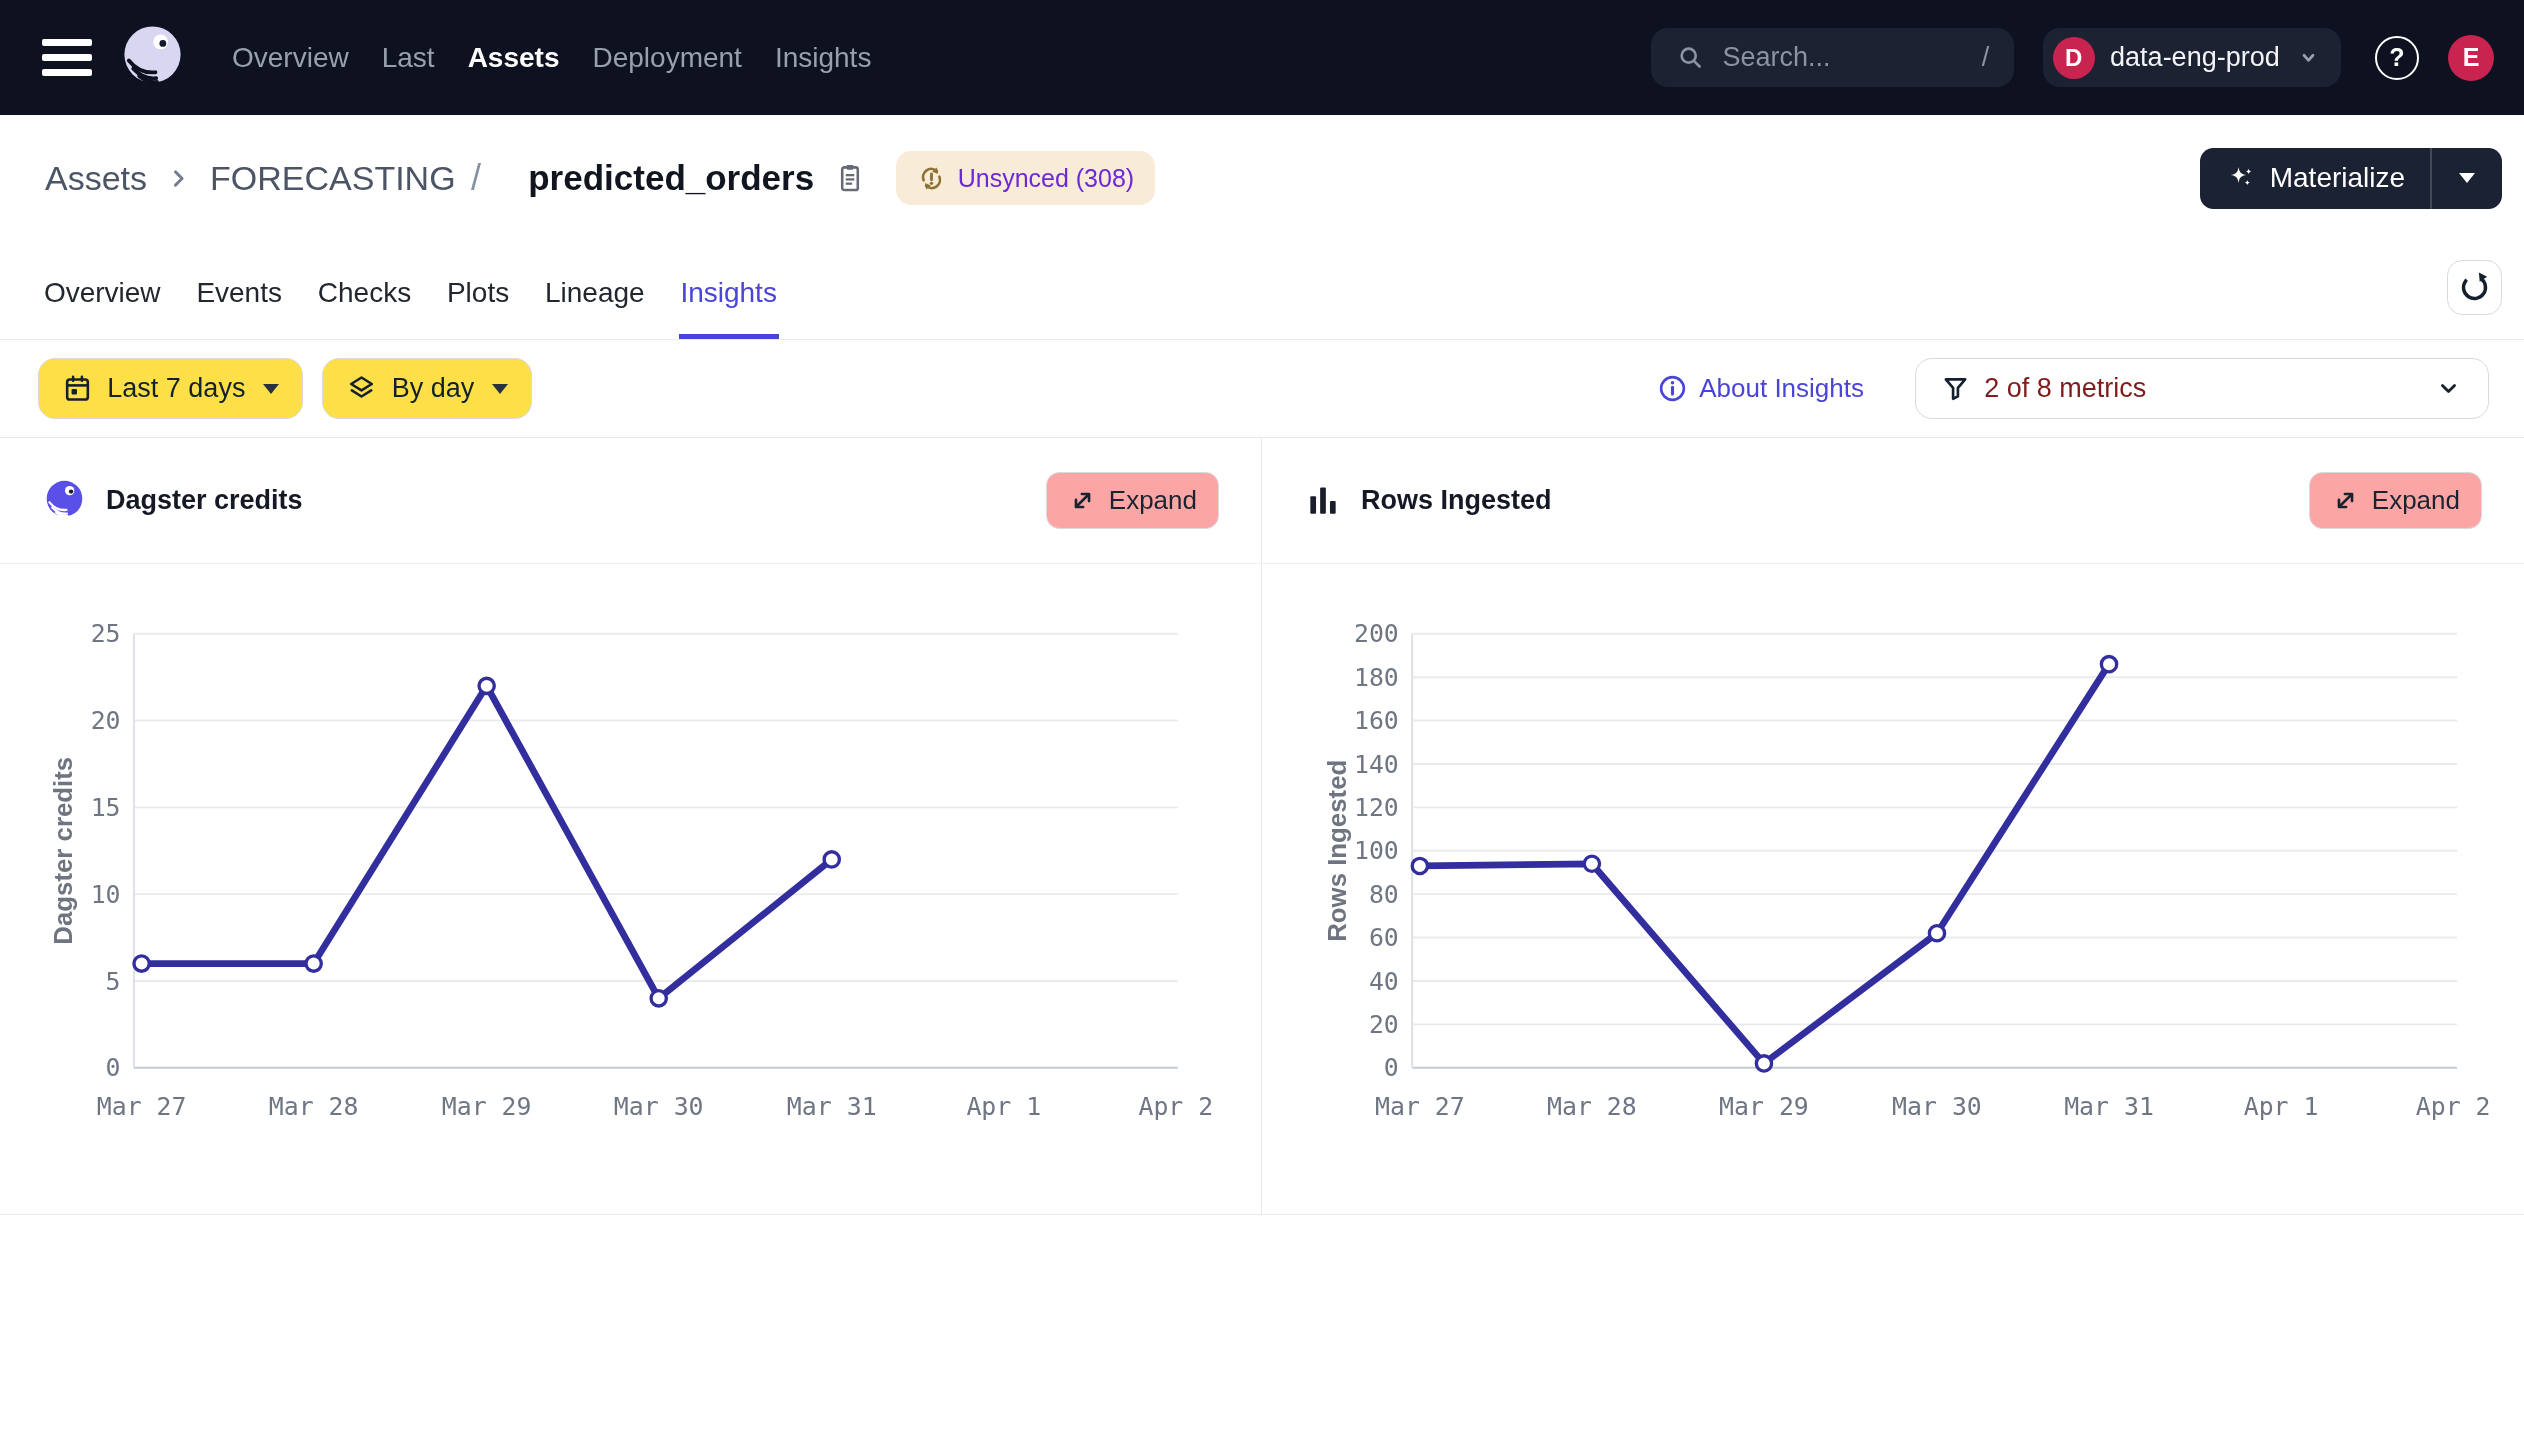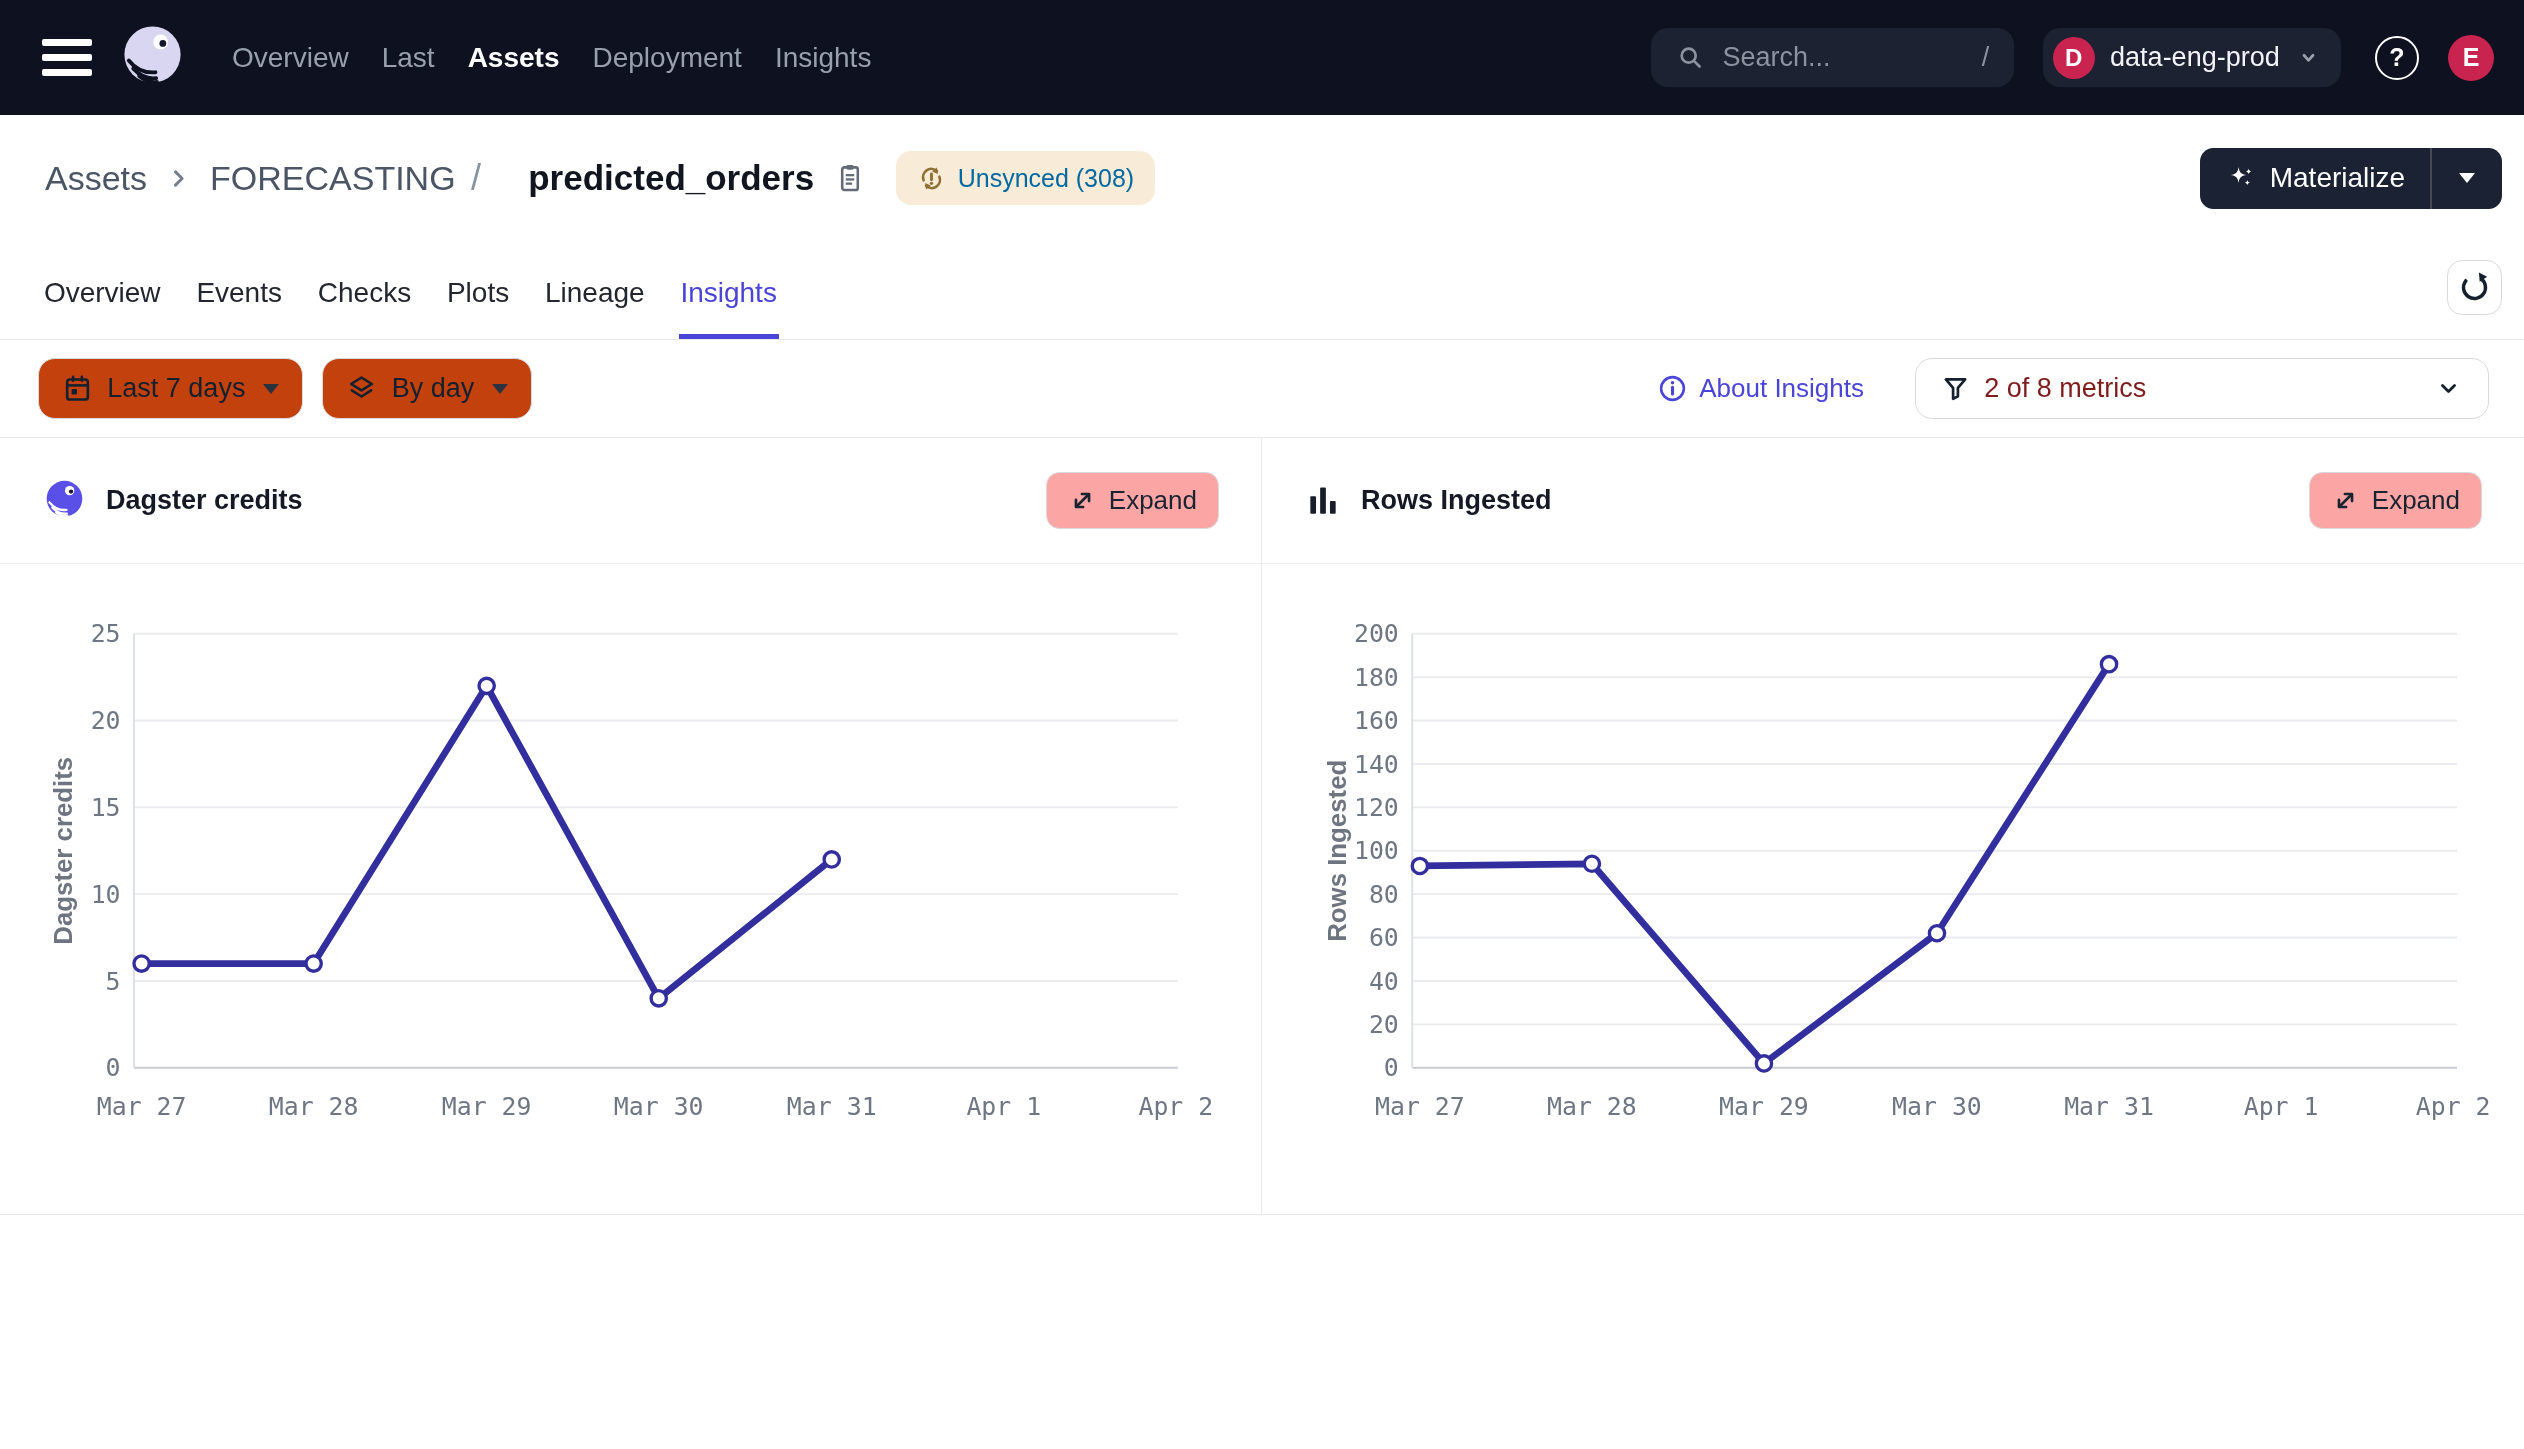--- a/index.html
+++ b/index.html
@@ -34,21 +34,21 @@
 
   
   .pageheader { position:absolute; top:115px; left:0; right:0; height:126px; display:flex;
                 align-items:center; padding:0 23px 0 45px; background:#fff; }
   .crumb { font-size:34px; color:#4C5565; font-weight:500; cursor:pointer; }
   .crumb-chev { margin:0 17px; display:flex; align-items:center; }
   .slash-sep { color:#8792A1; font-size:36px; margin:0 15.3px; font-weight:400; }
   .crumb-asset { font-size:35px; color:#11151F; font-weight:700;margin-left:32px; }
   .copybtn { margin-left:19px; background:none; border:none; padding:0; cursor:pointer; display:flex; }
   .badge { margin-left:29px; height:54px; background:#F8ECD9; border-radius:15.3px; display:flex;
-           align-items:center; gap:11.5px; padding:0 21px; color:#0369a1; font-size:25px; font-weight:500; cursor:pointer; }
+           align-items:center; gap:11.5px; padding:0 21px; color:#6d28d9; font-size:25px; font-weight:500; cursor:pointer; }
   .mat-btn { margin-left:auto; height:61px; background:#1A2233; border-radius:13.4px; display:flex;
              align-items:stretch; color:#fff; overflow:hidden; }
   .mat-main { display:flex; align-items:center; gap:13.4px; padding:0 25px; font-size:28px; font-weight:500;
               background:none; border:none; color:#fff; cursor:pointer; }
   .mat-divider { width:1.9px; background:rgba(255,255,255,.18); }
   .mat-caret { display:flex; align-items:center; padding:0 27px; background:none; border:none; color:#fff; cursor:pointer; }
   .caret-down { width:0; height:0; border-left:8.6px solid transparent; border-right:8.6px solid transparent;
                 border-top:10.5px solid currentColor; }
 
   
@@ -56,21 +56,21 @@
              display:flex; align-items:flex-end; padding:0 23px 0 42px; }
   .tabs { display:flex; gap:32px; align-items:flex-end; height:100%; }
   .tab { font-size:28px; font-weight:500; color:#21262F; padding:0 1.9px 25px; border-bottom:5.7px solid transparent; cursor:pointer; }
   .tab.active { color:#4A45D6; border-bottom-color:#4A45D6; }
   .refreshbtn { position:absolute; top:19px; right:23px; width:55px; height:55px; border:1.9px solid #D7DADF;
                 border-radius:15.3px; background:#fff; display:flex; align-items:center; justify-content:center; cursor:pointer; }
 
   
   .filtersrow { position:absolute; top:340px; left:0; right:0; height:98px; border-bottom:1.9px solid #E7E9EC;
                 display:flex; align-items:center; padding:0 36px 0 38px; gap:19px; }
-  .fbtn { height:61px; border:1.9px solid #D7DADF; border-radius:17px; background:#c2410c; display:flex;
+  .fbtn { height:61px; border:1.9px solid #D7DADF; border-radius:17px; background:#fde047; display:flex;
           align-items:center; gap:14.3px; padding:0 23px; font-size:27px; font-weight:500; color:#15202F; cursor:pointer; }
   .fbtn .caret-down { border-top-color:#2A3240; margin-left:3.8px; }
   .about { margin-left:auto; display:flex; align-items:center; gap:11.5px; color:#4A45D6; font-size:26px;
            font-weight:500; cursor:pointer; background:none; border:none; }
   .metrics { width:574px; height:61px; border:1.9px solid #D7DADF; border-radius:17px; background:#fff;
              display:flex; align-items:center; gap:14.3px; padding:0 25px; font-size:27px; font-weight:500;
              color:#7f1d1d; margin-left:26px; cursor:pointer; }
   .metrics .chev { margin-left:auto; display:flex; }
 
   

